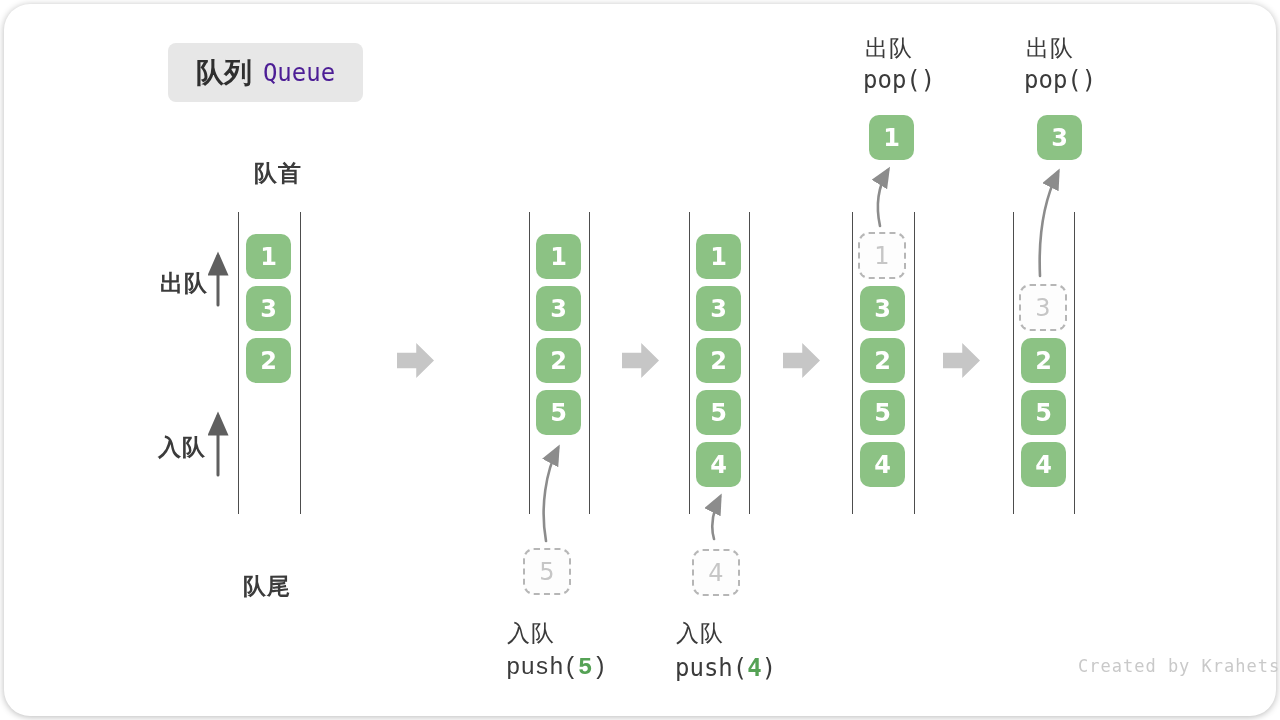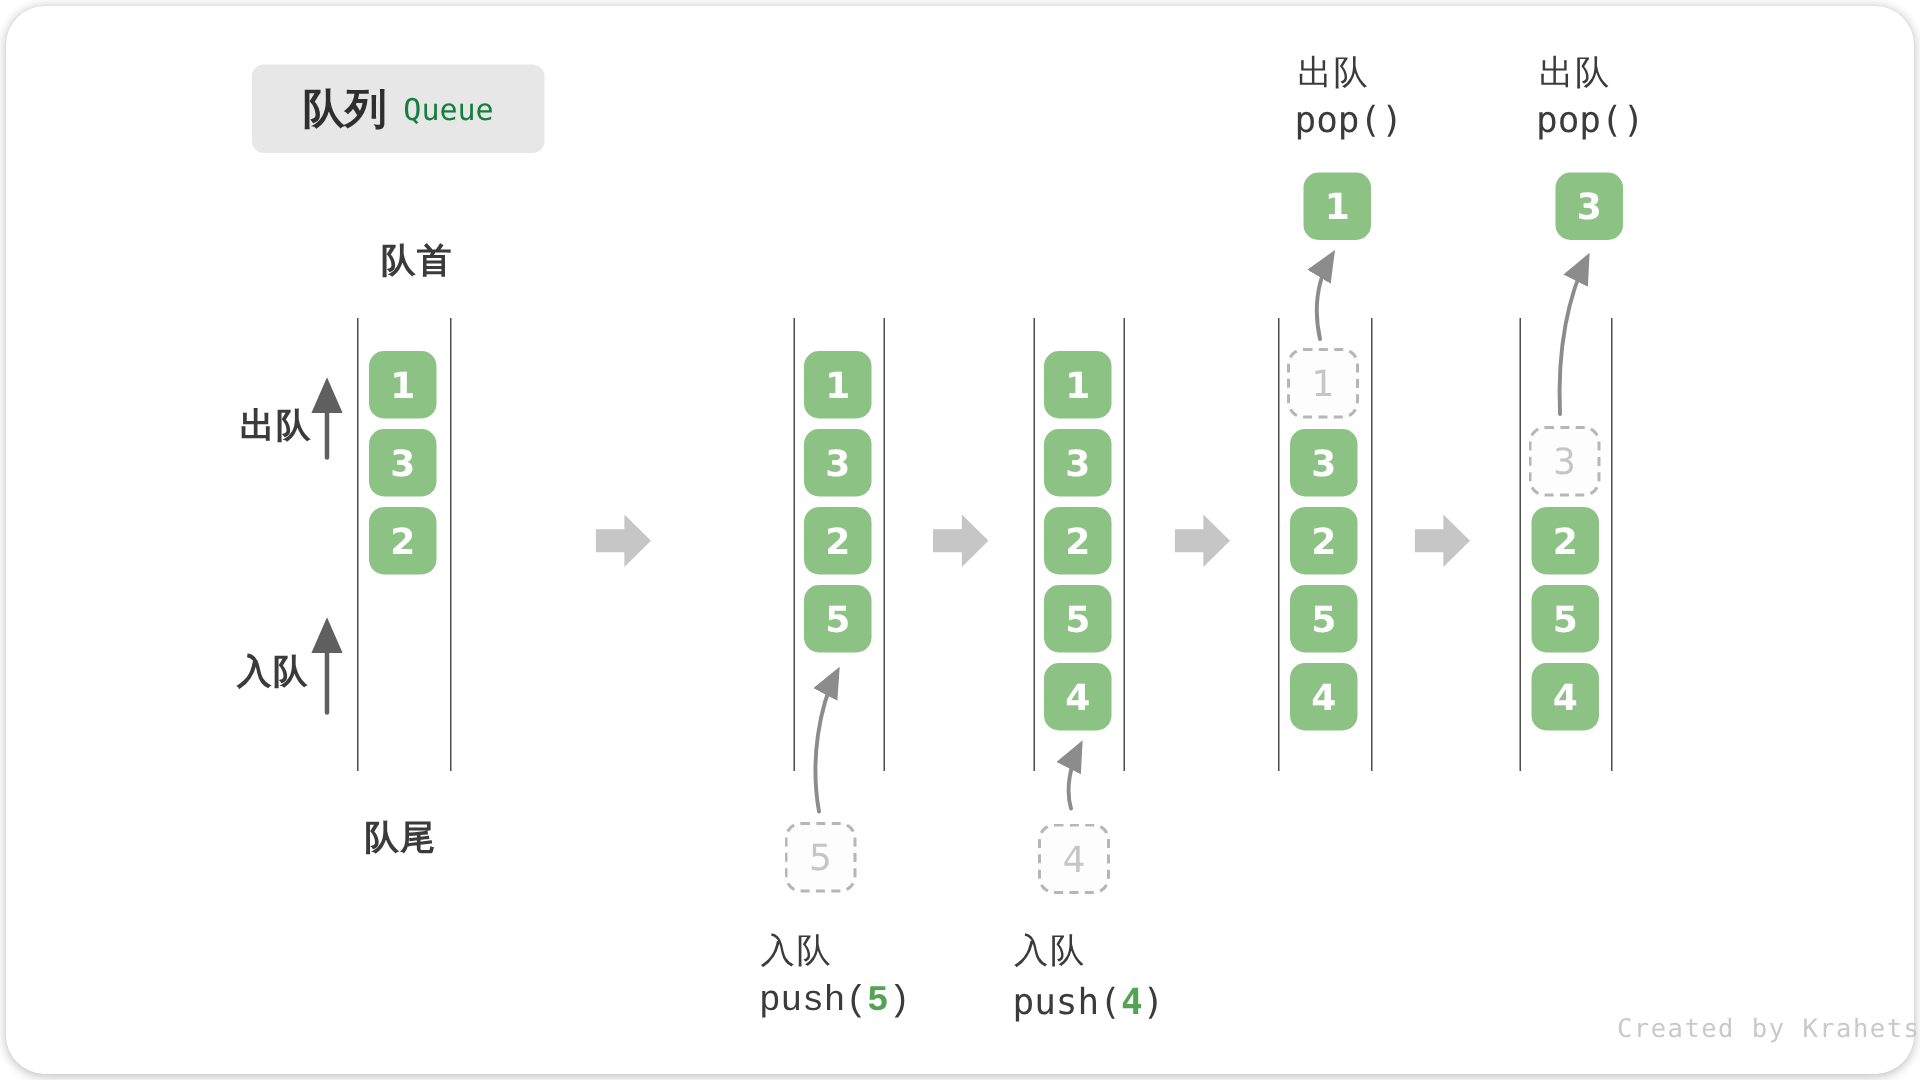--- a/index.html
+++ b/index.html
@@ -16,21 +16,21 @@
     font-family:"Liberation Sans","DejaVu Sans",sans-serif;
     color:var(--ink);
   }
   
   .title-box{
     position:absolute; left:164px; top:39px; width:195px; height:59px;
     background:var(--badge_bg); border-radius:8px;
     display:flex; align-items:center; justify-content:center; gap:11px;
   }
   .title-zh{font-size:28px; font-weight:bold; color:#2f2f2f;}
-  .title-en{font-family:"DejaVu Sans Mono","Liberation Mono",monospace; font-size:20px; color:#15803d;}
+  .title-en{font-family:"DejaVu Sans Mono","Liberation Mono",monospace; font-size:24px; color:#4c1d95;}
   
   .cjk{position:absolute; font-size:23px; font-weight:bold; color:var(--ink); letter-spacing:1px; white-space:nowrap;}
   .cjk-light{position:absolute; font-size:23px; font-weight:normal; color:var(--ink); letter-spacing:1px; white-space:nowrap;}
   .mono{position:absolute; font-family:"DejaVu Sans Mono","Liberation Mono",monospace; font-size:24px; color:var(--ink); white-space:nowrap;}
   
   .channel{
     position:absolute; top:208px; height:302px;
     border-left:1.6px solid var(--line); border-right:1.6px solid var(--line);
   }
   
@@ -50,37 +50,37 @@
   
   .block-arrow{
     position:absolute; width:37px; height:35px; background:var(--arrow_gray);
     clip-path:polygon(0% 28%, 52% 28%, 52% 0%, 100% 50%, 52% 100%, 52% 72%, 0% 72%);
   }
   .overlay{position:absolute; left:0; top:0; width:1272px; height:712px; pointer-events:none;}
   .curve{stroke:var(--curve_gray); stroke-width:2.6; fill:none; stroke-linecap:round;}
   .side-arrow{stroke:#5f5f5f; stroke-width:3; fill:none; stroke-linecap:round;}
   .arg{color:var(--green_dark); font-weight:bold;}
   .watermark{
-    position:absolute; left:1074px; top:672px; width:172px; text-align:left;
+    position:absolute; left:1074px; top:652px; width:172px; text-align:left;
     font-family:"DejaVu Sans Mono","Liberation Mono",monospace;
     font-size:17px; color:var(--watermark); letter-spacing:1px; white-space:nowrap;
   }
 </style>
 </head>
 <body>
 
 <div class="card">
 
   <div class="title-box">
     <span class="title-zh">队列</span>
     <span class="title-en">Queue</span>
   </div>
 
   <div class="cjk" style="left:250px; top:154px;">队首</div>
-  <div class="cjk" style="left:239px; top:539px;">队尾</div>
+  <div class="cjk" style="left:239px; top:567px;">队尾</div>
   <div class="cjk" style="left:156px; top:264px;">出队</div>
   <div class="cjk" style="left:154px; top:428px;">入队</div>
 
   <div class="channel" style="left:234px; width:63px;"></div>
   <div class="channel" style="left:525px; width:61px;"></div>
   <div class="channel" style="left:685px; width:61px;"></div>
   <div class="channel" style="left:848px; width:63px;"></div>
   <div class="channel" style="left:1009px; width:62px;"></div>
 
   <div class="cell" style="left:242px; top:230px;">1</div>

